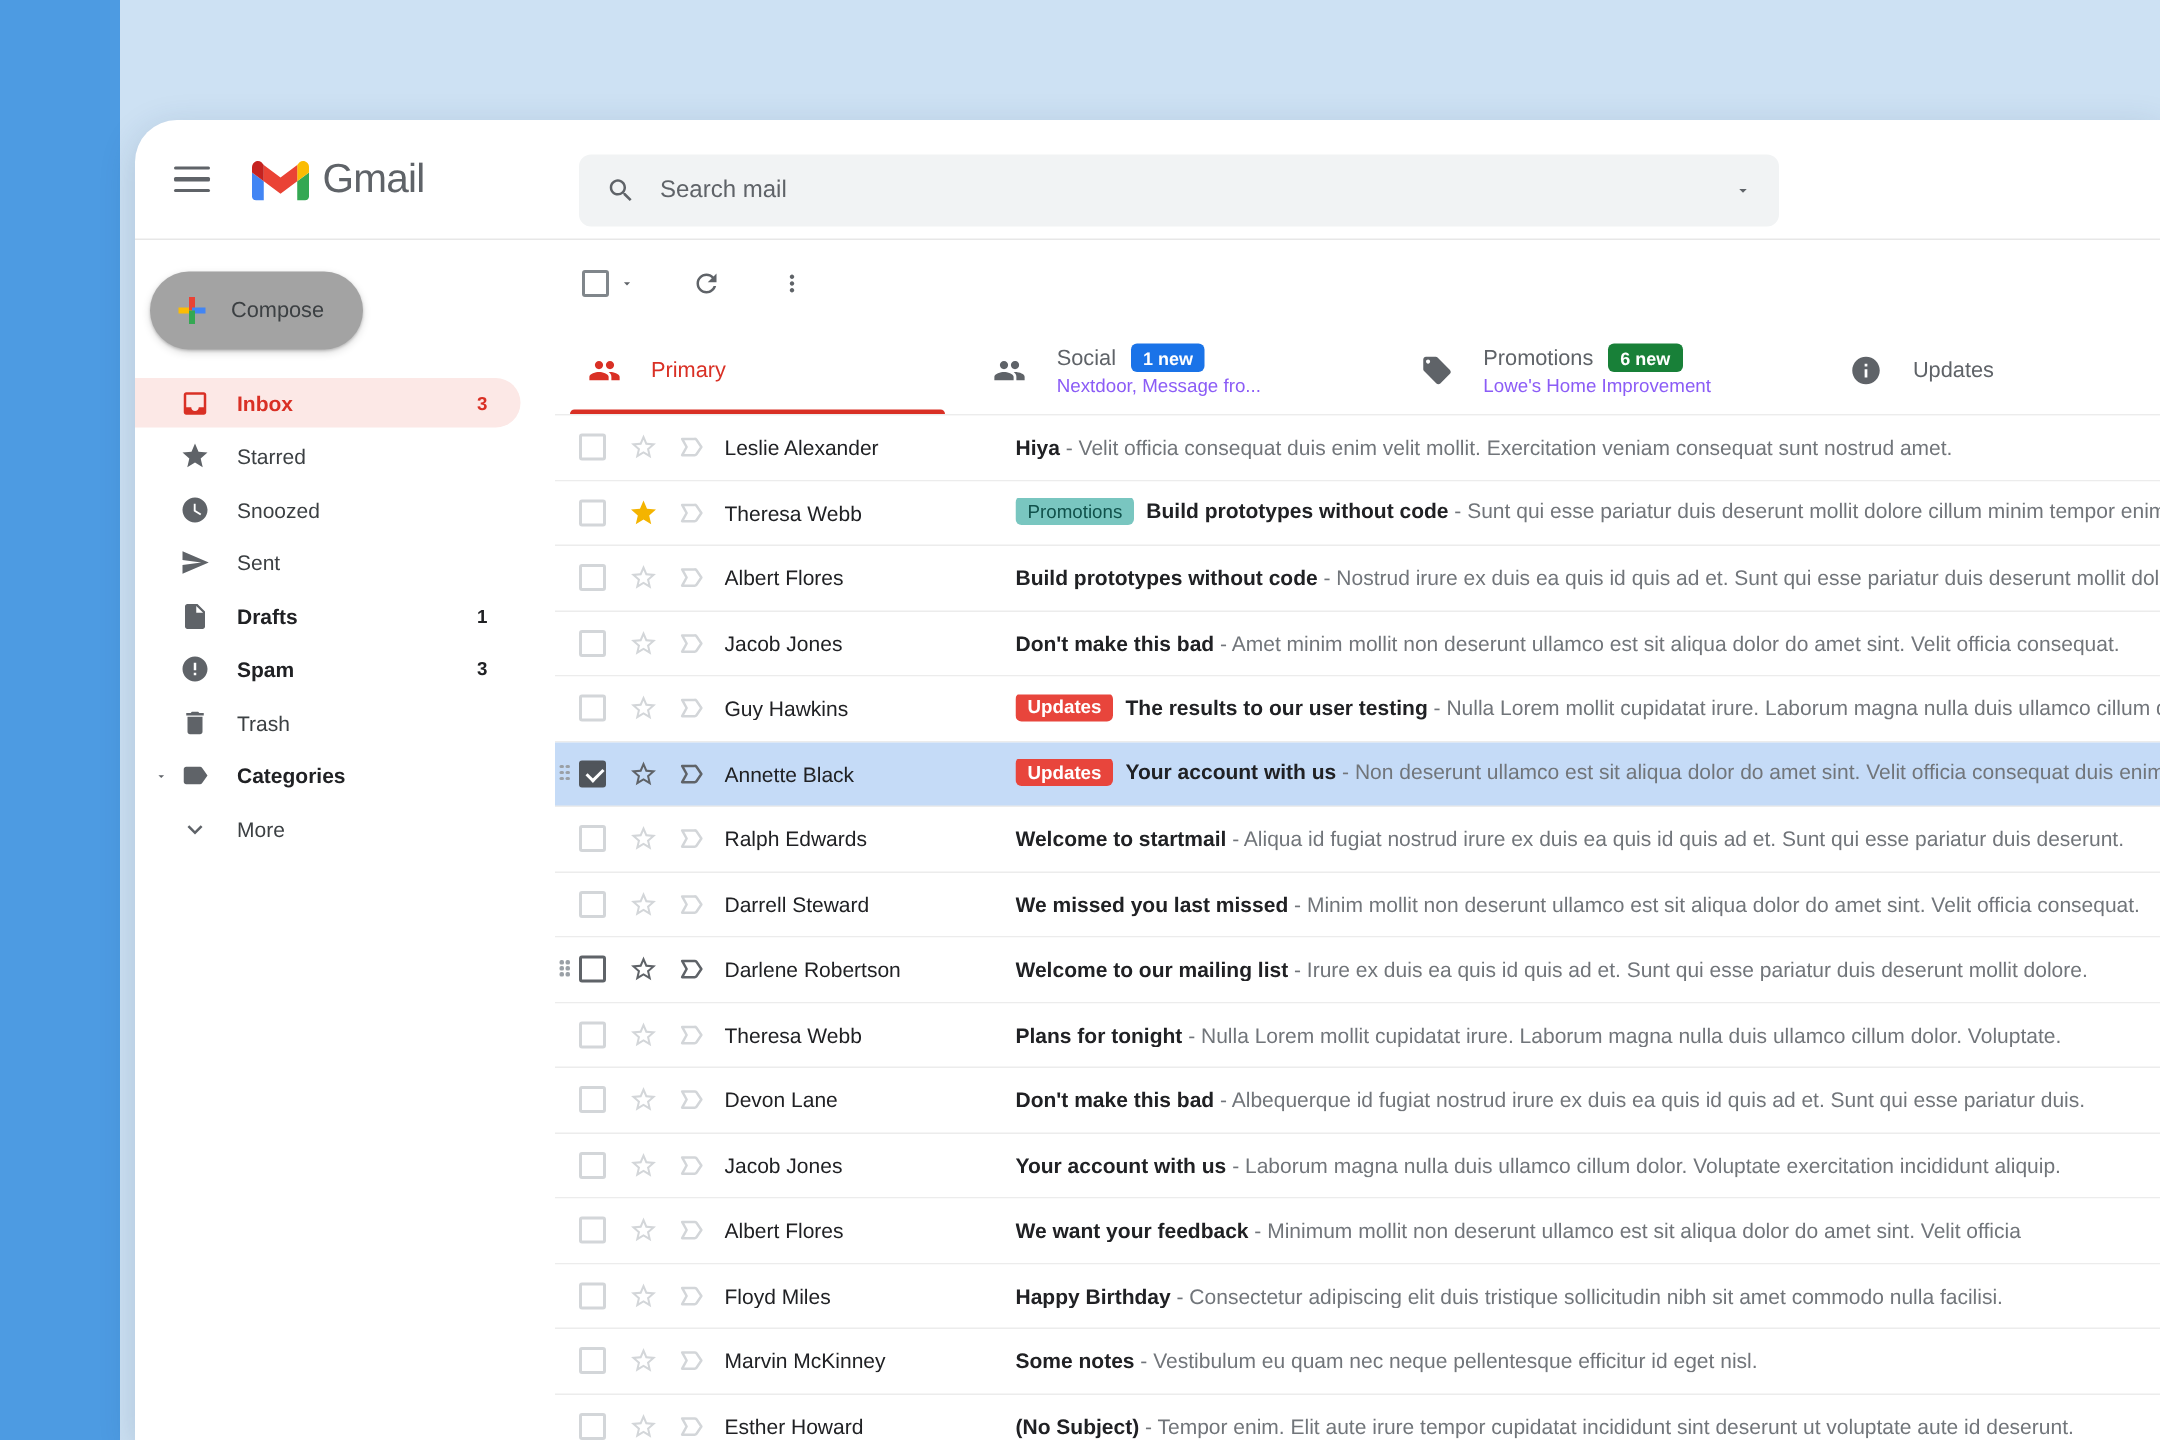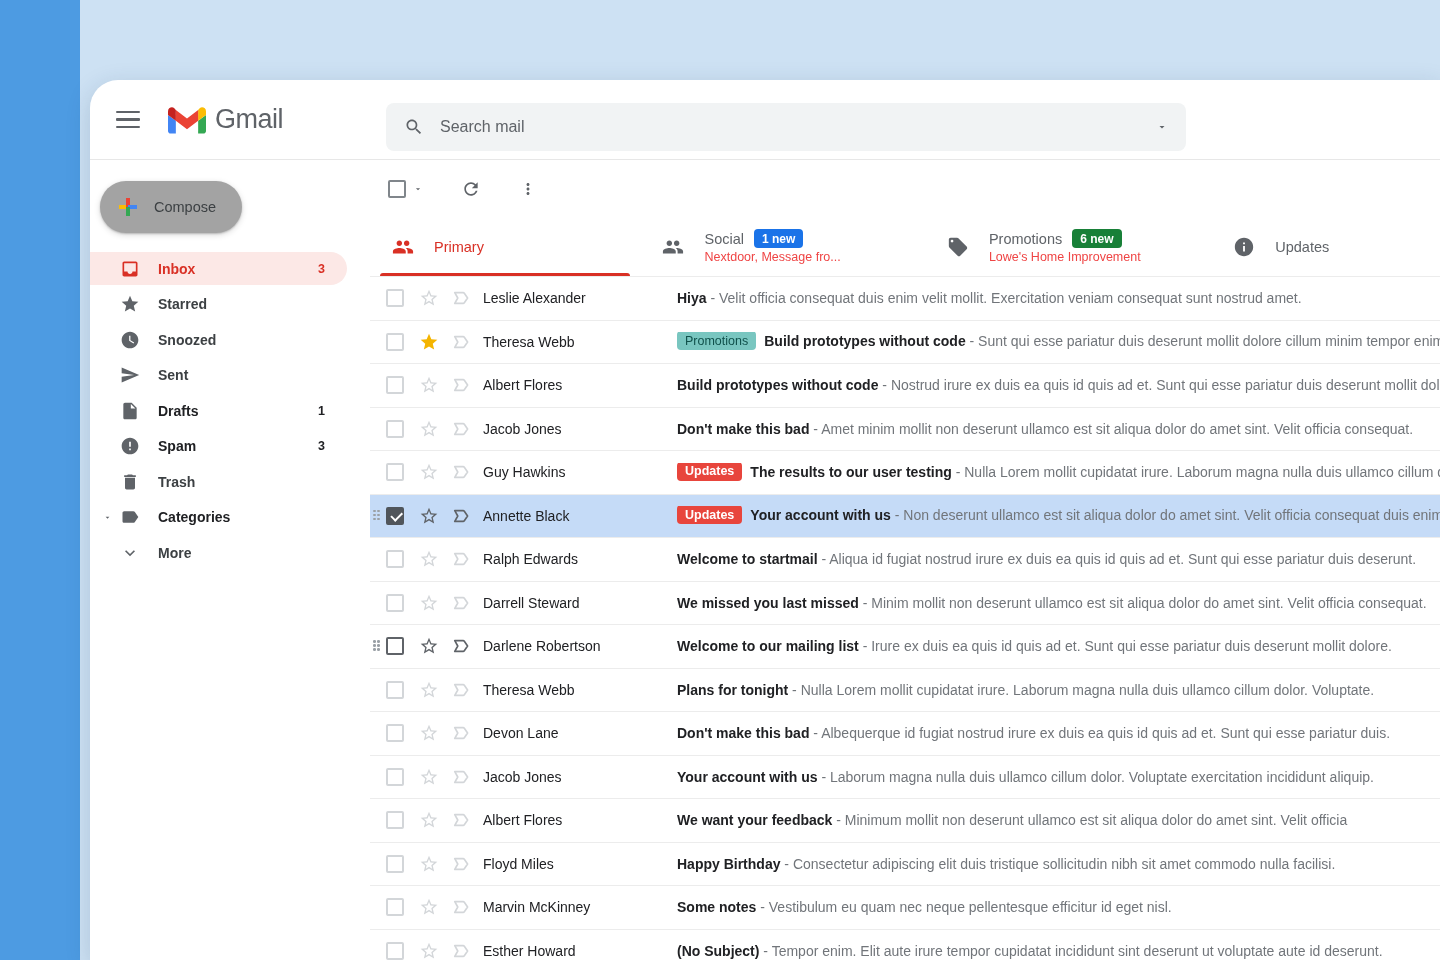--- a/index.html
+++ b/index.html
@@ -28,21 +28,21 @@
   .sidebar { position:absolute; left:0; top:81px; width:280px; bottom:0; background:#fff; }
   .compose { margin:20px 0 0 10px; width:142px; height:52px; background:#a3a3a3; border-radius:26px;
     box-shadow:0 1px 2px rgba(0,0,0,.2), 0 2px 6px rgba(0,0,0,.15); display:flex; align-items:center;
     padding-left:16px; gap:14px; cursor:pointer; }
   .compose .icon { width:24px; height:24px; }
   .compose span.lbl { font-size:14.5px; color:#3c4043; font-weight:500; }
   .nav { margin-top:19px; }
   .side-item { width:257px; height:33px; display:flex; align-items:center; padding-left:30px;
     margin-bottom:2.5px; border-radius:0 17px 17px 0; color:#3c4043; position:relative; cursor:pointer; }
   .side-item .icon { width:20px; height:20px; color:#5f6368; margin-right:18px; }
-  .side-item .side-label { flex:1; font-size:14px;font-weight:bold; }
+  .side-item .side-label { flex:1; font-size:14px; }
   .side-item .count { font-size:12.5px; color:#5f6368; margin-right:22px; }
   .side-item.bold .side-label, .side-item.bold .count { font-weight:700; color:#202124; }
   .side-item.active { background:#fce8e6; }
   .side-item.active .side-label, .side-item.active .count { color:#d93025; font-weight:700; }
   .side-item.active .icon { color:#d93025; }
   .side-item .exp { position:absolute; left:13px; top:12px; width:9px; height:9px; color:#5f6368; }
 
   
   .main { position:absolute; left:280px; top:81px; right:0; bottom:0; display:flex; flex-direction:column; }
   .toolbar { height:56px; display:flex; align-items:center; padding-left:18px; flex:none; }
@@ -50,21 +50,21 @@
   .toolbar .cb { color:#80868b; cursor:pointer; }
   .toolbar .caret { width:10px; height:10px; color:#5f6368; margin-left:7px; cursor:pointer; }
   .tool-ic { width:20px; height:20px; color:#5f6368; margin-left:38px; cursor:pointer; }
 
   .tabs { height:60px; display:flex; flex:none; border-bottom:1px solid #ececec; }
   .tab { display:flex; align-items:center; padding-left:22px; gap:20px; position:relative; cursor:pointer; }
   .tab .icon { width:22px; height:22px; color:#5f6368; flex:none; }
   .tab .tcol { display:flex; flex-direction:column; gap:2px; }
   .tab .trow { display:flex; align-items:center; gap:10px; }
   .tab .tlabel { font-size:14.5px; font-weight:400; color:#5f6368;text-align:right; }
-  .tab .tsub { font-size:12.5px; color:#ef4444; }
+  .tab .tsub { font-size:12.5px; color:#8b5cf6; }
   .tab.active .tlabel, .tab.active .icon { color:#d93025; }
   .tab.active::after { content:""; position:absolute; left:10px; right:10px; bottom:0; height:3px;
     background:#d93025; border-radius:3px 3px 0 0; }
   .badge { font-size:12px; font-weight:700; color:#fff; padding:2.5px 8px; border-radius:4px; }
 
   .list { flex:1; overflow:hidden; }
   .row { height:43.5px; display:flex; align-items:center; padding-left:16px;
     border-bottom:1px solid #ececec; position:relative; background:#fff; }
   .row .cb { color:#d3d6d9; margin-right:15px; cursor:pointer; }
   .row .star, .row .marker { width:20px; height:20px; color:#d3d6d9; margin-right:12px; cursor:pointer; flex:none; }

